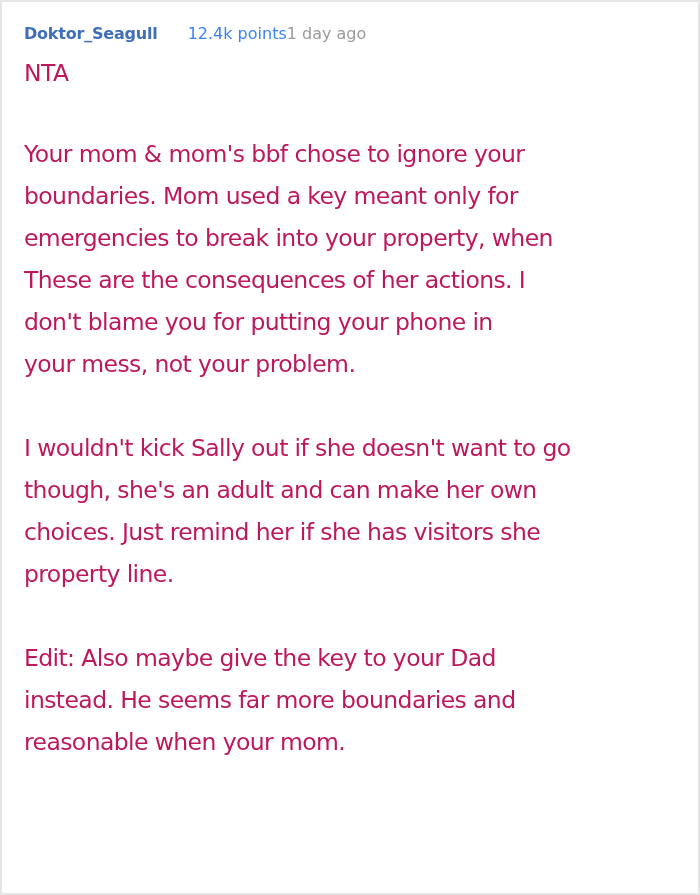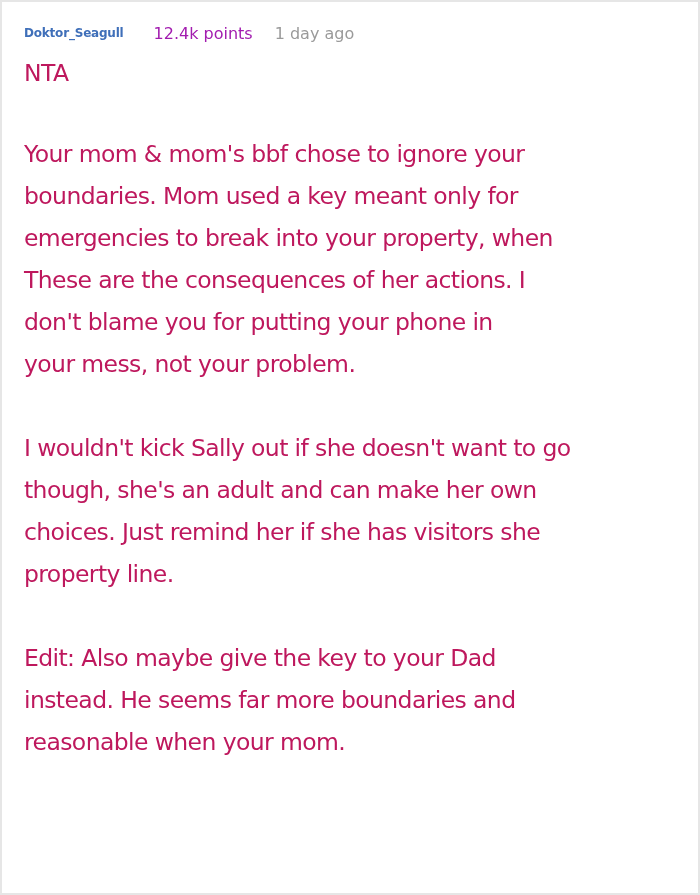--- a/index.html
+++ b/index.html
@@ -10,23 +10,23 @@
     border: 2px solid #e6e6e6;
     background: #ffffff;
     position: relative;
   }
   .meta {
     position: absolute; left: 22px; top: 18px;
     height: 26px; display: flex; align-items: center;
     font-family: "DejaVu Sans", sans-serif; font-size: 16px;
     white-space: nowrap;
   }
-  .username { color: #3f6fb9; font-weight: bold; font-size: 12px; letter-spacing: -0.2px; cursor: pointer; }
-  .points { color: #a21caf; margin-left: 30px; }
-  .time { color: #9a9a9a; margin-left: 22px; }
+  .username { color: #3f6fb9; font-weight: bold; font-size: 16px; letter-spacing: -0.2px; cursor: pointer; }
+  .points { color: #3b82f6; margin-left: 30px; }
+  .time { color: #9a9a9a; }
   .body {
     position: absolute; left: 22px; top: 50px; right: 10px;
     font-family: "DejaVu Sans", sans-serif;
     font-size: 23.5px; color: #be185d;
     letter-spacing: -0.6px;
     line-height: 42px;
   }
   .line { display: block; white-space: nowrap; height: 42px; }
   .blank { display: block; height: 39px; }
   .para-gap { display: block; height: 42px; }

